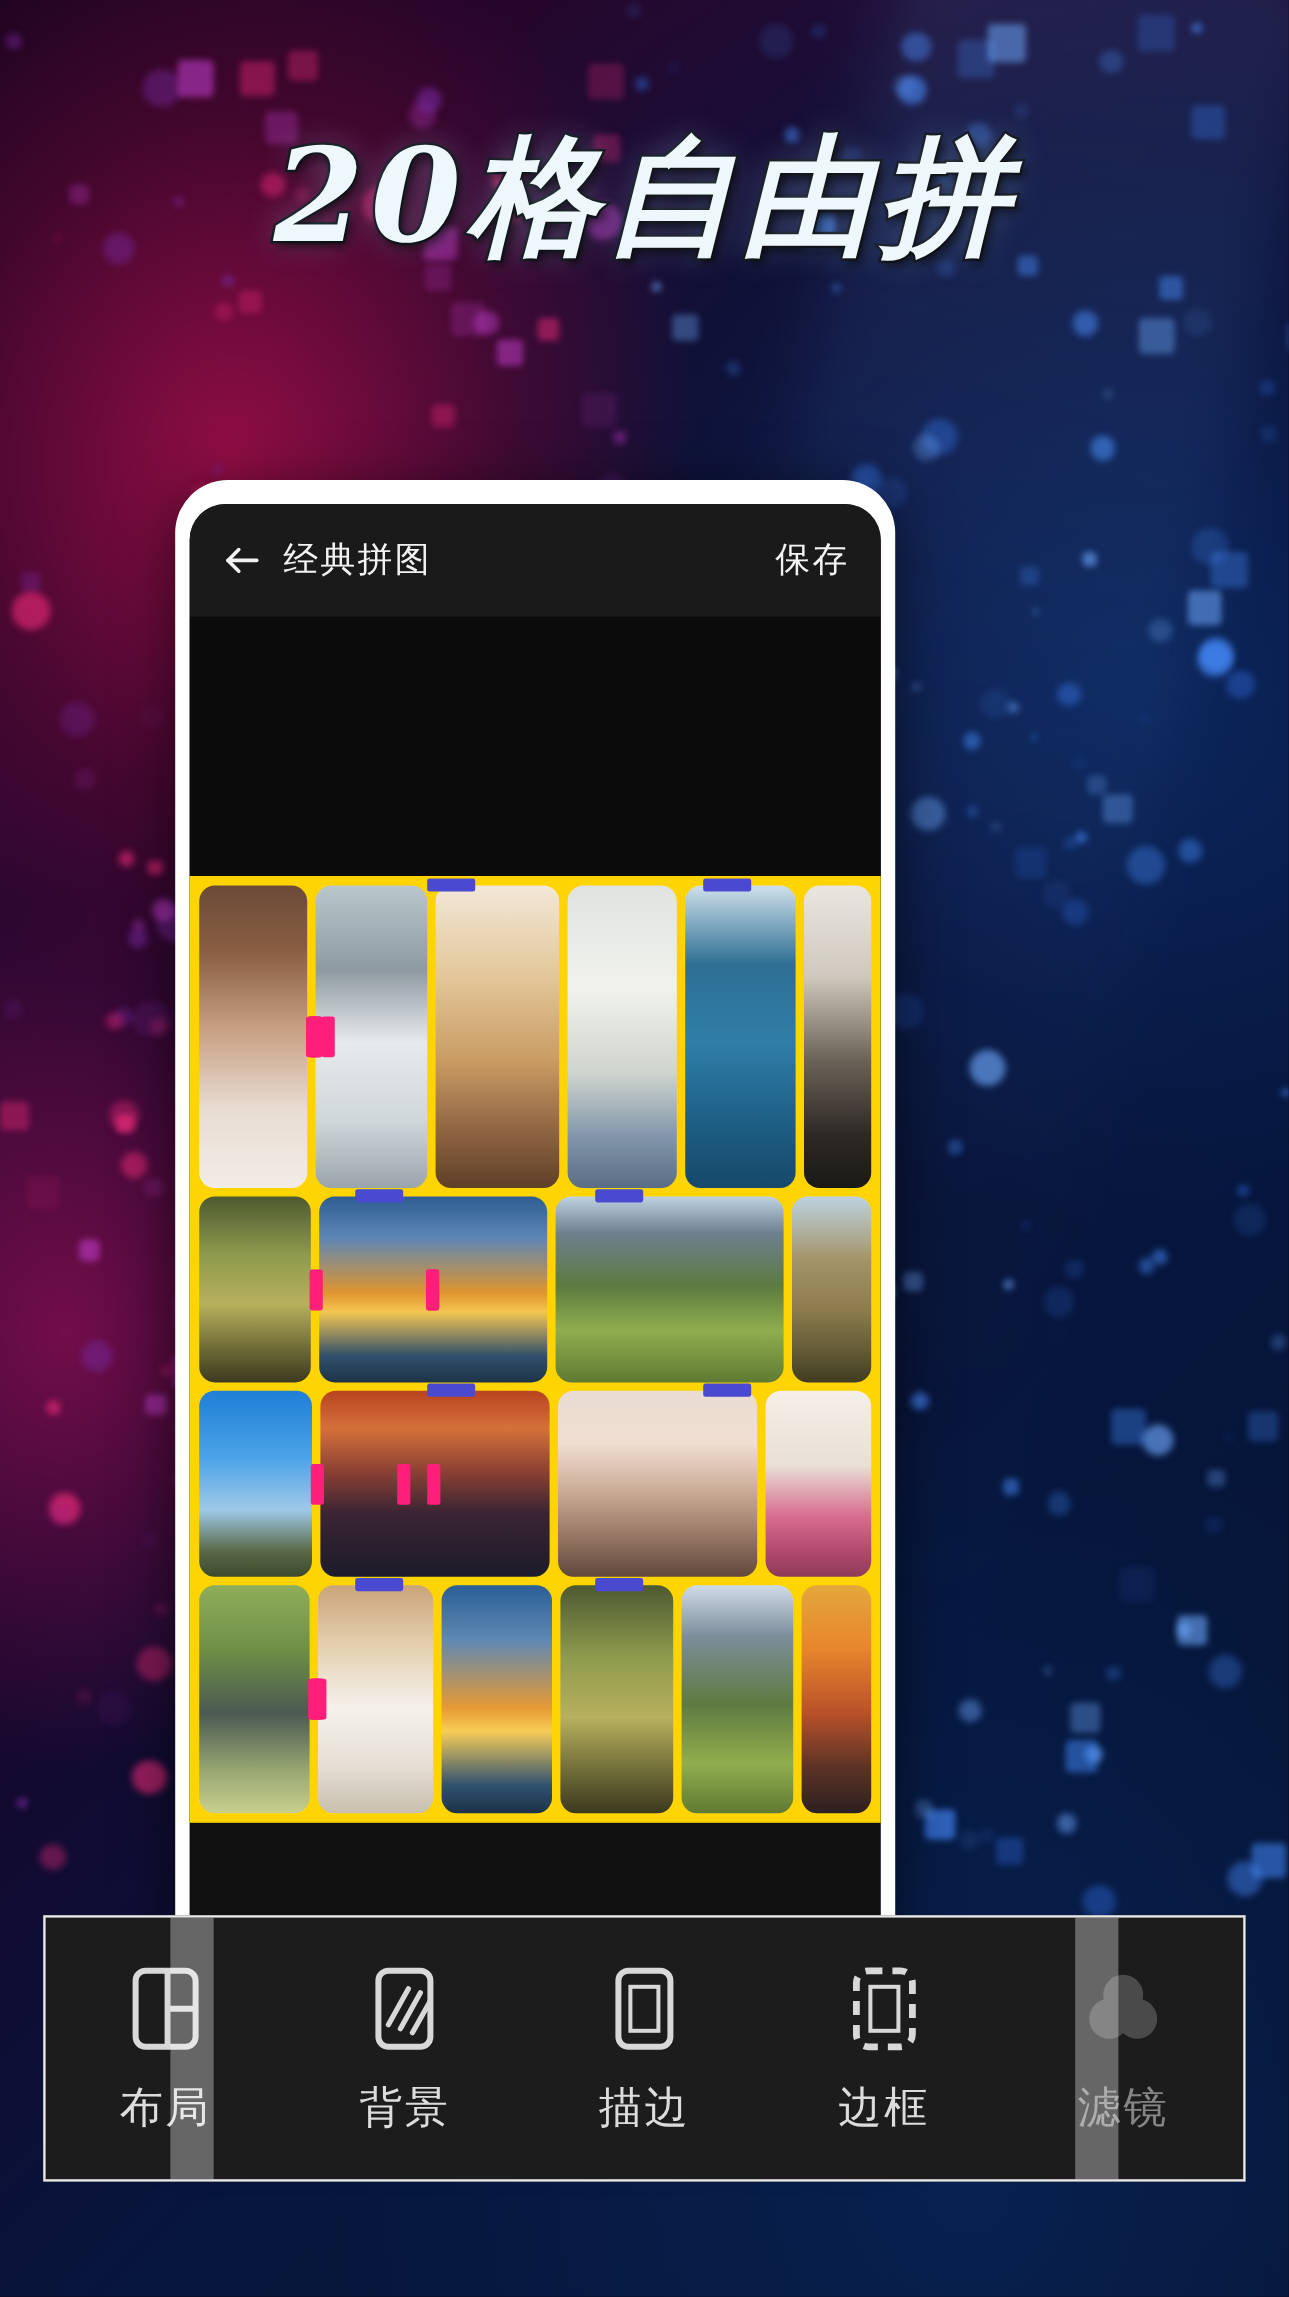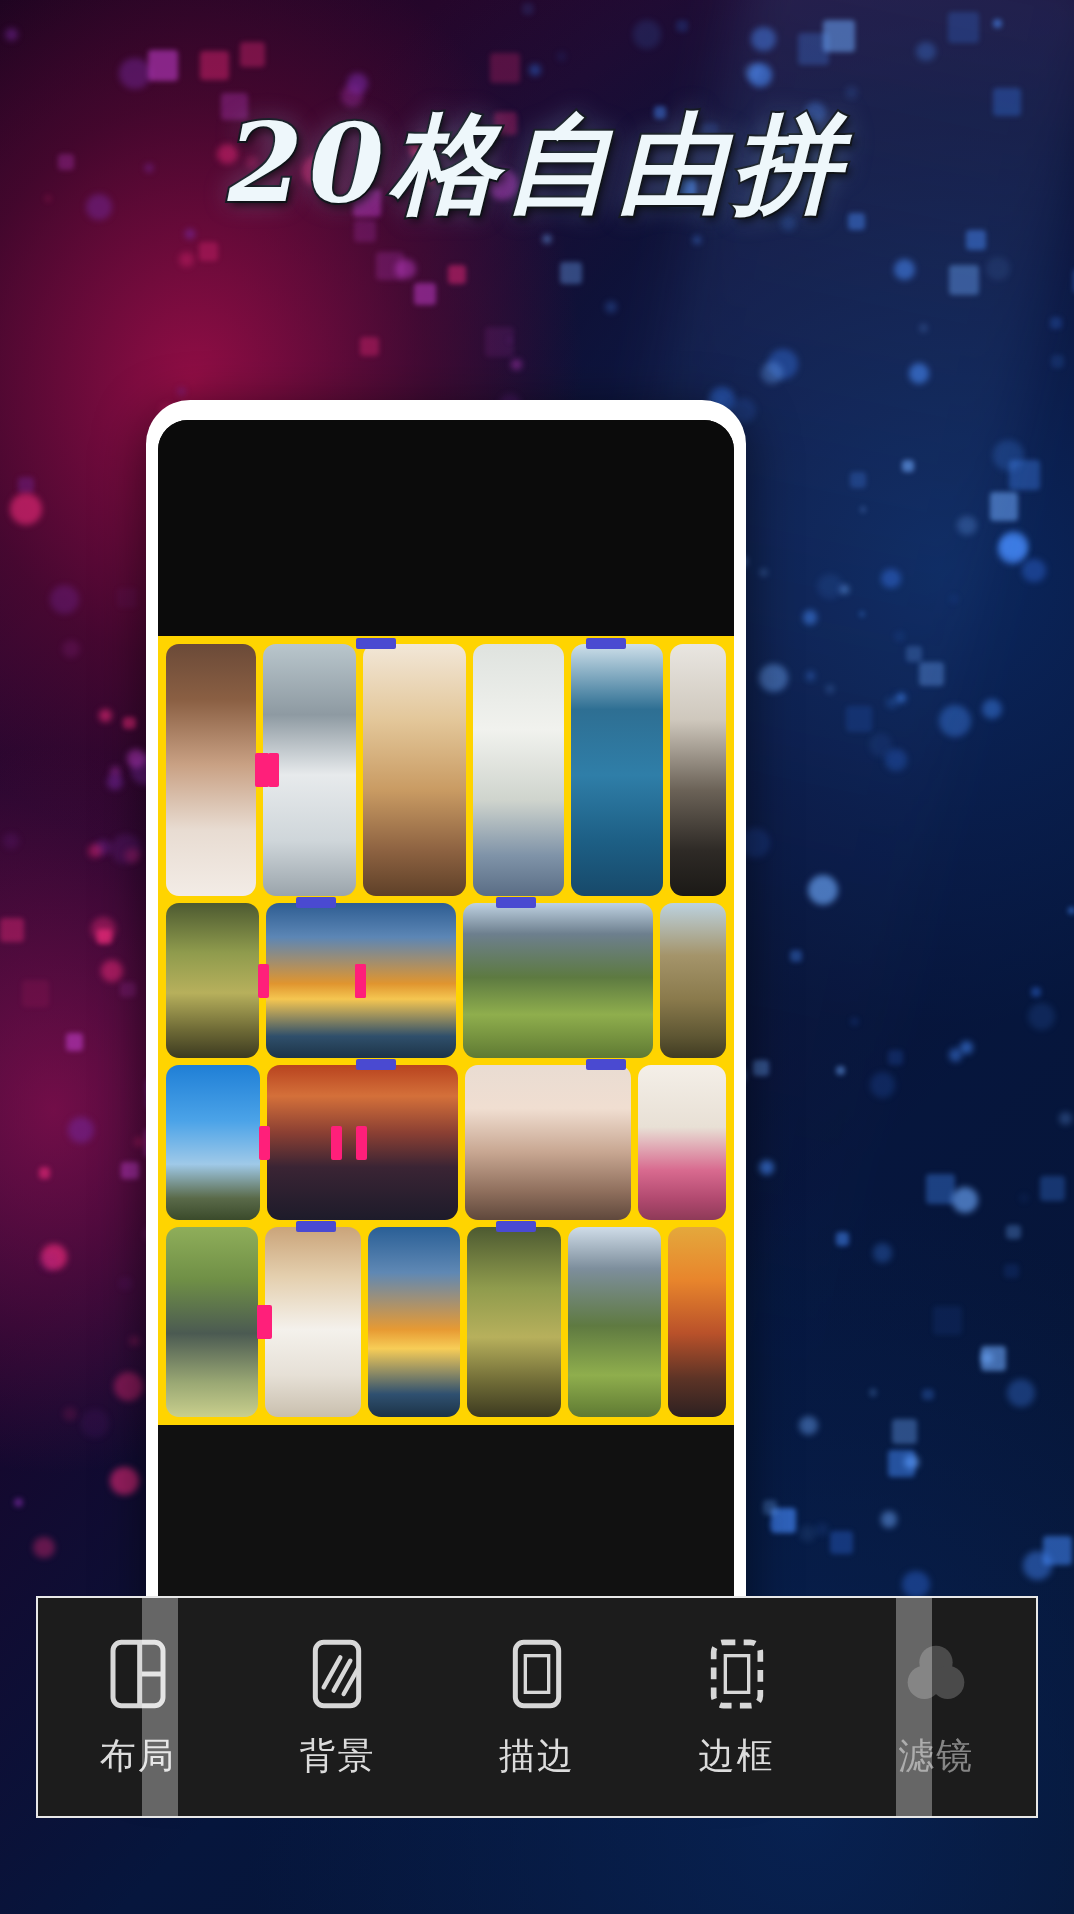--- a/index.html
+++ b/index.html
@@ -398,20 +398,30 @@
     <div class="bk" style="left: 716.471px; top: 169.02px; width: 9.22224px; height: 9.22224px; background: rgba(70, 140, 255, 0.63);"></div>
     <div class="bk" style="left: 798.762px; top: 1524.85px; width: 17.5972px; height: 17.5972px; background: rgba(110, 170, 255, 0.11);"></div>
   </div>
 <div id="glow-ray"></div>
 
 <div id="headline">20格自由拼</div>
 
 <div id="phone">
   <div id="screen">
 
+    <div id="app-header">
+      <span>
+        <svg id="back-icon" class="ico" viewBox="0 0 24 24" fill="none" stroke="#f2f2f2" stroke-width="2" stroke-linecap="round" stroke-linejoin="round">
+          <line x1="20" y1="12" x2="4" y2="12"></line>
+            <polyline points="10,6 4,12 10,18"></polyline>
+        </svg>
+      </span>
+      <span id="app-title">经典拼图</span>
+      <span id="save-btn">保存</span>
+    </div>
 
     <div id="canvas-area"></div>
 
     <div id="collage">
         <div class="c-row" style="height: 252px; position: relative;">
           <div class="tile" style="width: 89.6797px; height: 100%; background: linear-gradient(rgb(107, 74, 56) 0%, rgb(138, 95, 67) 22%, rgb(201, 161, 132) 48%, rgb(232, 220, 210) 74%, rgb(243, 236, 230) 100%);"></div>
           <div class="hnd v" style="left: 89.6797px; top: 50%; transform: translate(-1px, -50%); position: absolute;"></div>
           <div class="tile" style="width: 93.4164px; height: 100%; background: linear-gradient(rgb(185, 198, 204) 0%, rgb(142, 154, 162) 28%, rgb(231, 234, 236) 52%, rgb(207, 214, 218) 78%, rgb(154, 164, 171) 100%);"></div>
           <div class="hnd v" style="left: 93.4164px; top: 50%; transform: translate(-1px, -50%); position: absolute;"></div>
           <div class="tile" style="width: 102.758px; height: 100%; background: linear-gradient(rgb(242, 231, 216) 0%, rgb(227, 199, 154) 30%, rgb(201, 155, 99) 58%, rgb(141, 98, 65) 82%, rgb(94, 64, 40) 100%);"></div>

